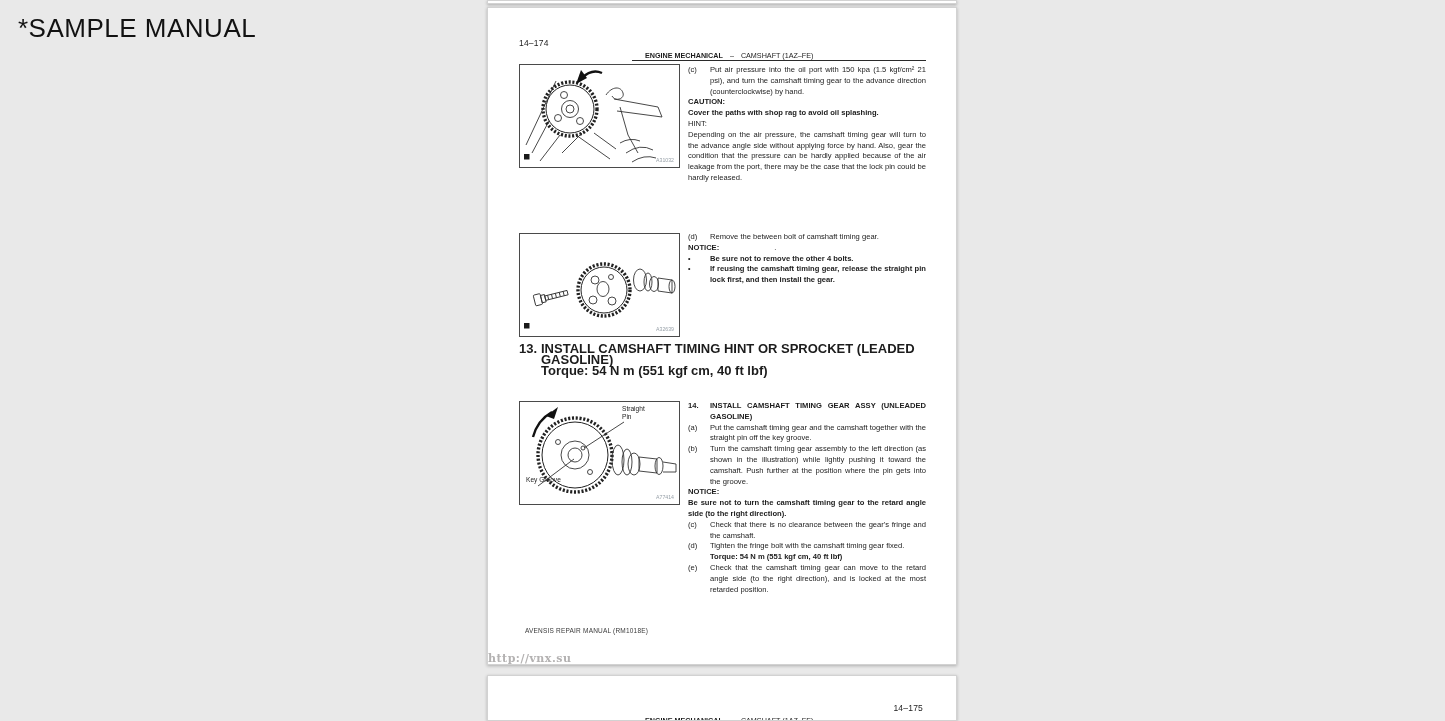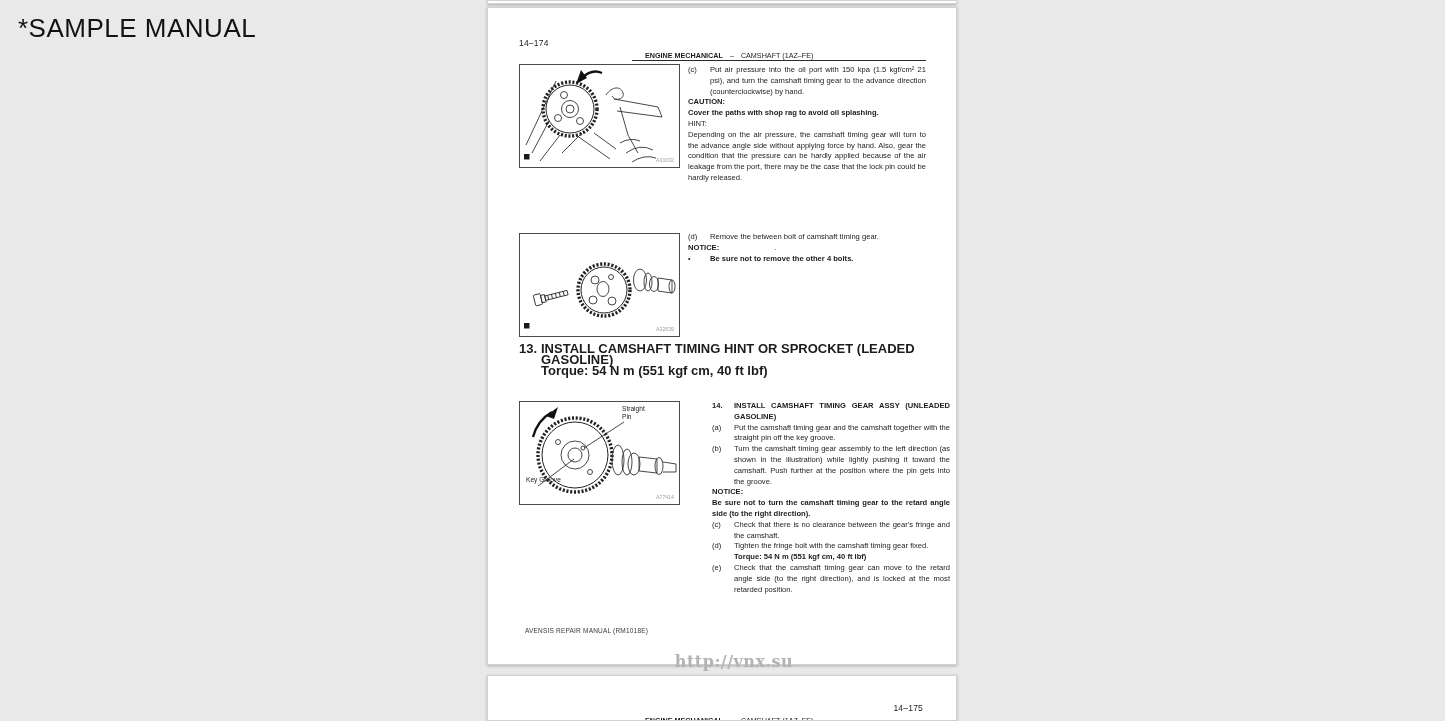--- a/index.html
+++ b/index.html
@@ -47,21 +47,21 @@
   .figline-bold { fill:none; stroke:#111; stroke-width:2.4; }
   .gear-teeth { fill:none; stroke:#222; stroke-width:3.4; stroke-dasharray:2.1 1.7; }
 
   .fig-label {
     position:absolute; font-size:6.6px; line-height:8px; color:#1c1c1c;
   }
   .lbl-straight-pin { left:102px; top:3px; width:34px; }
   .lbl-key-groove { left:6px; top:74px; width:40px; }
 
   .col { position:absolute; left:200px; width:238px; font-size:7.6px; line-height:10.8px; }
-  .col-c { top:57px; } .col-d { top:224px; } .col-14 { top:393px;margin-left:24px; }
+  .col-c { top:57px; } .col-d { top:224px; } .col-14 { top:393px; }
 
   .para { display:flex; }
   .plabel { flex:0 0 22px; }
   .ptext { flex:1; text-align:justify; }
   .bold { font-weight:bold; }
   .kicker { font-weight:bold; }
   .plain { font-weight:normal; }
   .jtext { text-align:justify; }
   .stray-dot { margin-left:55px; font-weight:normal; }
 
@@ -70,23 +70,23 @@
 
   .item13 { position:absolute; left:31px; top:336px; width:407px; display:flex;
             font-size:13px; line-height:10.8px; font-weight:bold; }
   .item13 .plabel { flex:0 0 22px; }
 
   .torque-line { font-weight:bold; }
 
   .footer-note { position:absolute; left:37px; top:619px; font-size:6.5px; color:#3a3a3a; letter-spacing:0.2px; }
 
   .watermark {
-    position:absolute; left:0; right:0; top:644px; text-align:center;
+    position:absolute; left:0; right:0; top:644px; 
     font-family:"DejaVu Serif", serif; font-weight:bold;
-    font-size:16px; color:#b4b2b2; letter-spacing:0.5px;margin-left:24px;
+    font-size:11px; color:#b4b2b2; letter-spacing:0.5px;
   }
 </style>
 </head>
 <body>
 
 <div class="canvas">
 
   <div class="sample-label">*SAMPLE MANUAL</div>
 
   <div class="page page-sliver"></div>
@@ -160,20 +160,24 @@
     <div class="col col-d">
       <div class="para">
         <span class="plabel">(d)</span>
         <span class="ptext">Remove the between bolt of camshaft timing gear.</span>
       </div>
       <div><span class="kicker">NOTICE:</span><span class="stray-dot">.</span></div>
       <div class="bullet-row">
         <span class="bullet-marker">•</span>
         <span class="ptext">Be sure not to remove the other 4 bolts.</span>
       </div>
+      <div class="bullet-row">
+        <span class="bullet-marker">•</span>
+        <span class="ptext">If reusing the camshaft timing gear, release the straight pin lock first, and then install the gear.</span>
+      </div>
     </div>
 
     <div class="item13">
       <span class="plabel">13.</span>
       <span style="flex:1">
         <div>INSTALL CAMSHAFT TIMING HINT OR SPROCKET (LEADED GASOLINE)</div>
         <div class="torque-line">Torque: 54 N m (551 kgf cm, 40 ft lbf)</div>
       </span>
     </div>
 

